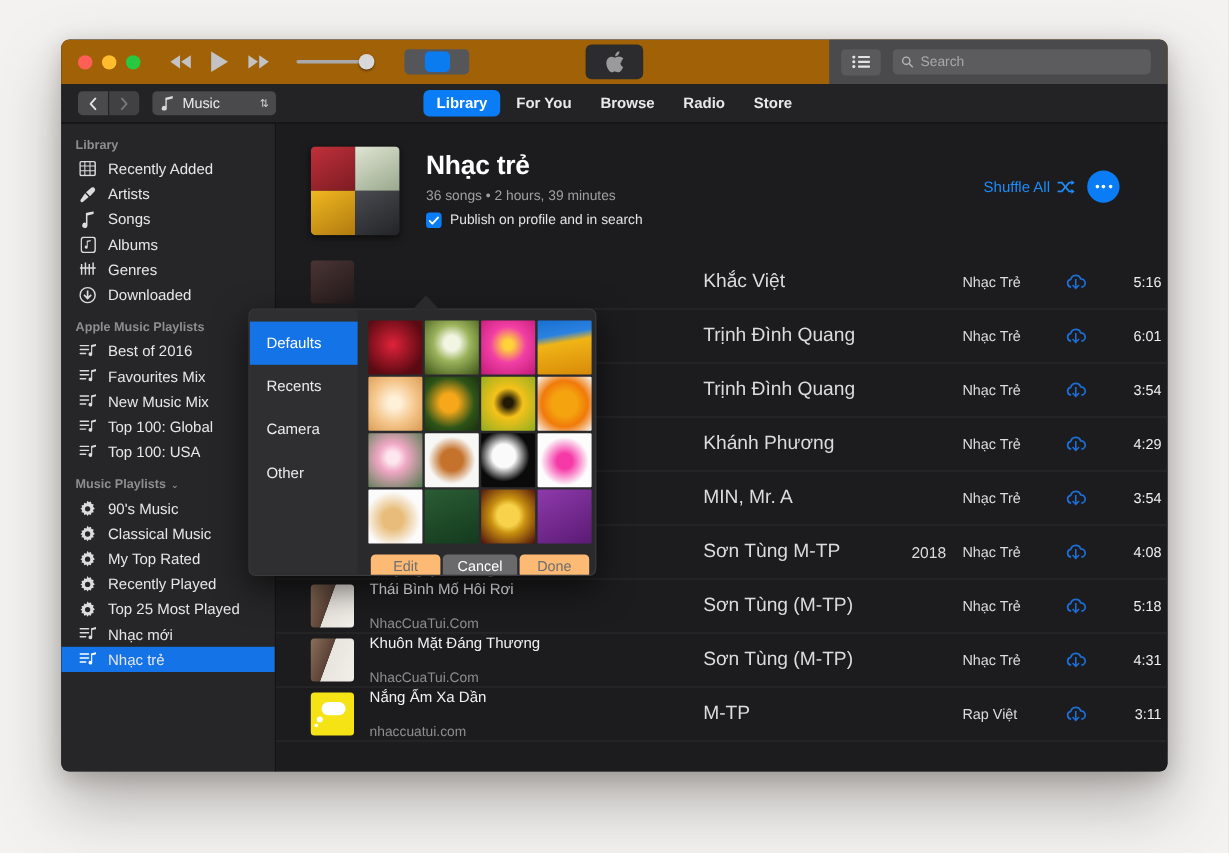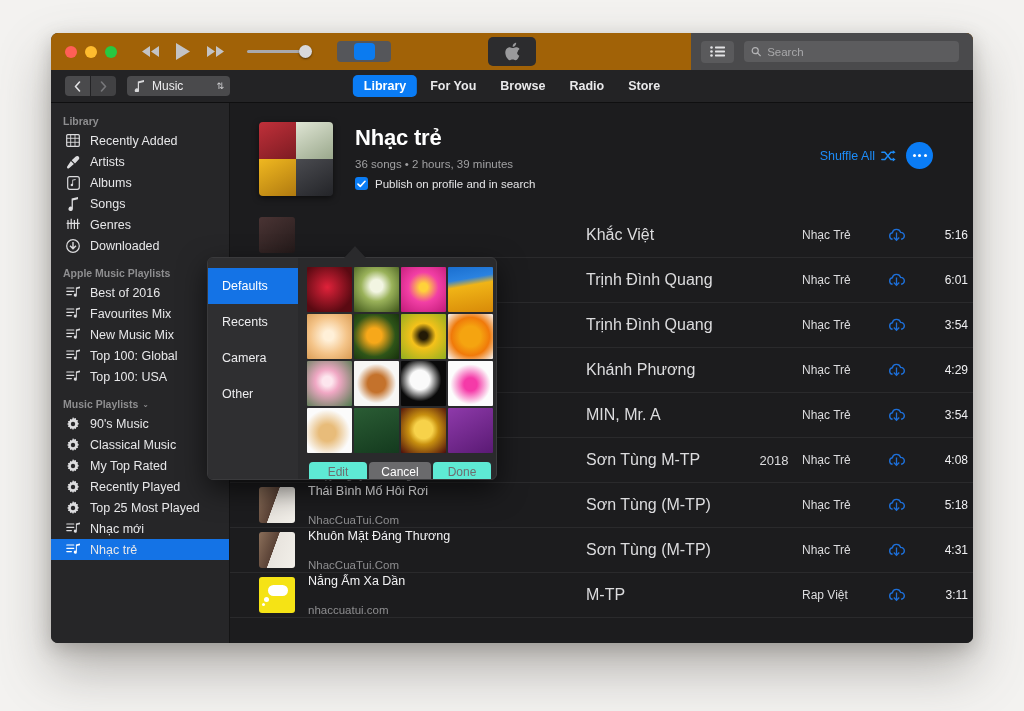--- a/index.html
+++ b/index.html
@@ -188,21 +188,21 @@
   .pop-cell{
     width:45px; height:45px; display:flex; align-items:center; justify-content:center;
     font-size:30px; line-height:1; overflow:hidden; border-radius:1px;
   }
   .pop-btns{ display:flex; justify-content:space-between; align-items:center;
     padding:9px 2px 0 2px; }
   .pbtn{
     height:20px; min-width:58px; border-radius:4px; display:flex; align-items:center;
     justify-content:center; font-size:12px; padding:0 12px;
   }
-  .pbtn.dis{ background:#5eead4; color:#6e6e70; }
+  .pbtn.dis{ background:#fdba74; color:#6e6e70; }
   .pbtn.act{ background:#6a6a6c; color:#fff; }
 </style>
 </head>
 <body>
 
 <div id="root">
   <div class="window">
 
     <div class="titlebar">
       <div class="traffic">
@@ -313,34 +313,34 @@
         <div class="s-item">
           <span class="ico">
             <svg width="14" height="14" viewBox="0 0 14 14">
                 <path fill="currentColor" d="M11.3 1.1a2 2 0 0 1 1.6 3.2L9 8.6 5.7 5.3 9.8 1.6a2 2 0 0 1 1.5-.5zM4.9 6.1 7.9 9.1 3 13.3a1.3 1.3 0 0 1-1.8-1.8z"></path>
               </svg>
           </span>
           <span class="lbl">Artists</span>
         </div>
         <div class="s-item">
           <span class="ico">
+            <svg width="11" height="14" viewBox="0 0 11 14">
+                <path fill="currentColor" d="M10 0 3.6 1.5v8.3a2.2 2.2 0 1 0 1.3 2V3.6L10 2.3z"></path>
+              </svg>
+          </span>
+          <span class="lbl">Songs</span>
+        </div>
+        <div class="s-item">
+          <span class="ico">
             <svg width="13" height="14" viewBox="0 0 13 14">
                 <rect x="0.7" y="0.7" width="11.6" height="12.6" rx="2" fill="none" stroke="currentColor" stroke-width="1.2"></rect>
                 <path fill="currentColor" d="M8.6 3 5.3 3.7v4.1a1.25 1.25 0 1 0 .8 1.15V4.6l2.5-.55z"></path>
               </svg>
           </span>
           <span class="lbl">Albums</span>
-        </div>
-        <div class="s-item">
-          <span class="ico">
-            <svg width="11" height="14" viewBox="0 0 11 14">
-                <path fill="currentColor" d="M10 0 3.6 1.5v8.3a2.2 2.2 0 1 0 1.3 2V3.6L10 2.3z"></path>
-              </svg>
-          </span>
-          <span class="lbl">Songs</span>
         </div>
         <div class="s-item">
           <span class="ico">
             <svg width="15" height="13" viewBox="0 0 15 13">
                 <g stroke="currentColor" stroke-width="1.2">
                   <path d="M2 2v9M5.2 0.8v10.2M8.4 2v9M11.6 0.8v10.2"></path>
                   <path d="M0.6 5.4h13.2"></path>
                 </g>
               </svg>
           </span>

